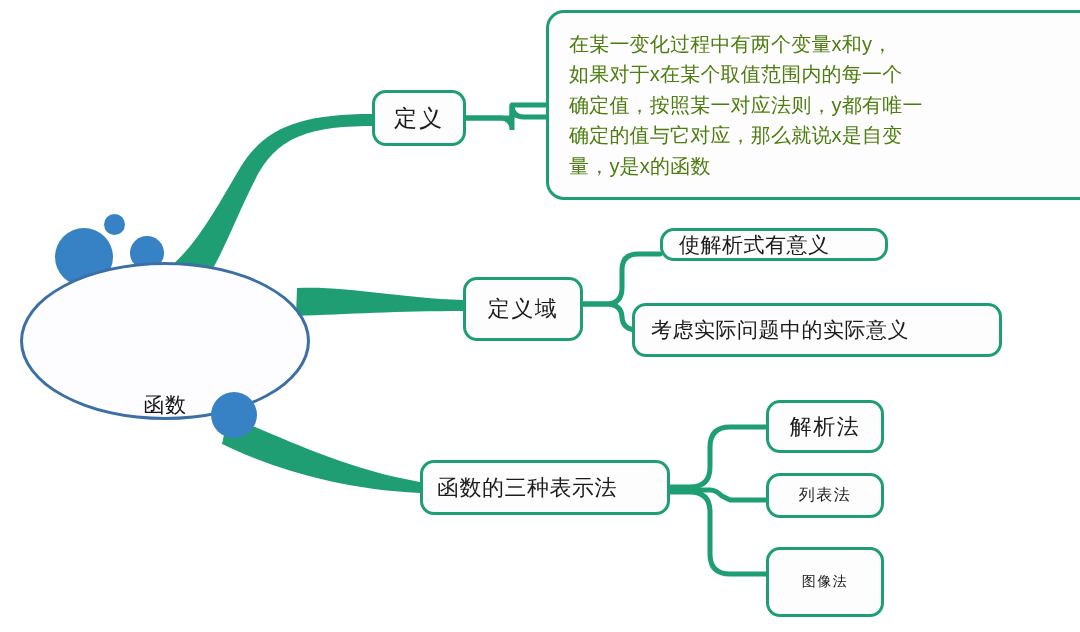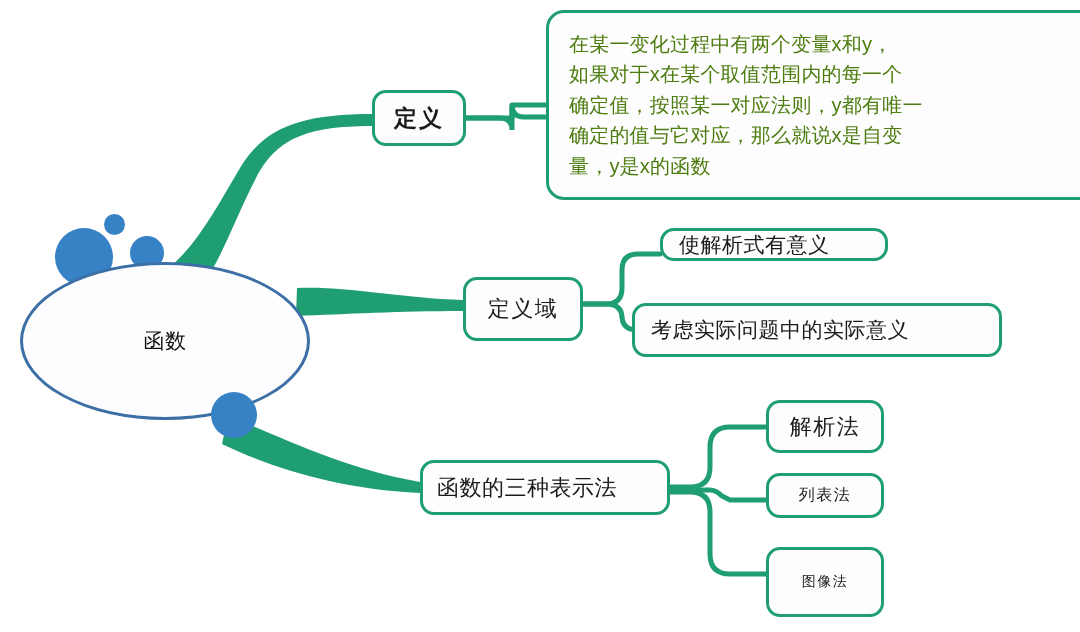--- a/index.html
+++ b/index.html
@@ -41,21 +41,21 @@
   }
   .root-label {
     position: absolute;
     left: 20px;
     top: 262px;
     width: 290px;
     height: 158px;
     display: flex;
     flex-direction: column;
     align-items: center;
-    justify-content: center;
+    justify-content: flex-end;
     z-index: 8;
     color: #111111;
     font-size: 21px;
     line-height: 1.42;
     letter-spacing: 0.5px;
     text-align: center;
     pointer-events: none;
   }
 
   
@@ -80,21 +80,21 @@
     color: #1b1b1b;
     display: flex;
     align-items: center;
     z-index: 9;
   }
   .node.center-text { justify-content: center; }
   .node.left-text   { justify-content: flex-start; }
 
   #node-dingyi {
     left: 372px; top: 90px; width: 94px; height: 56px;
-    font-size: 23px; letter-spacing: 2px; font-weight: bold;
+    font-size: 23px; letter-spacing: 2px;
   }
   #node-definition-text {
     left: 546px; top: 10px; width: 556px; height: 190px;
     border-radius: 18px;
     padding: 16px 20px 14px 20px;
     align-items: flex-start;
     font-size: 20px;
     line-height: 1.52;
     letter-spacing: 0.2px;
     white-space: pre-line;

